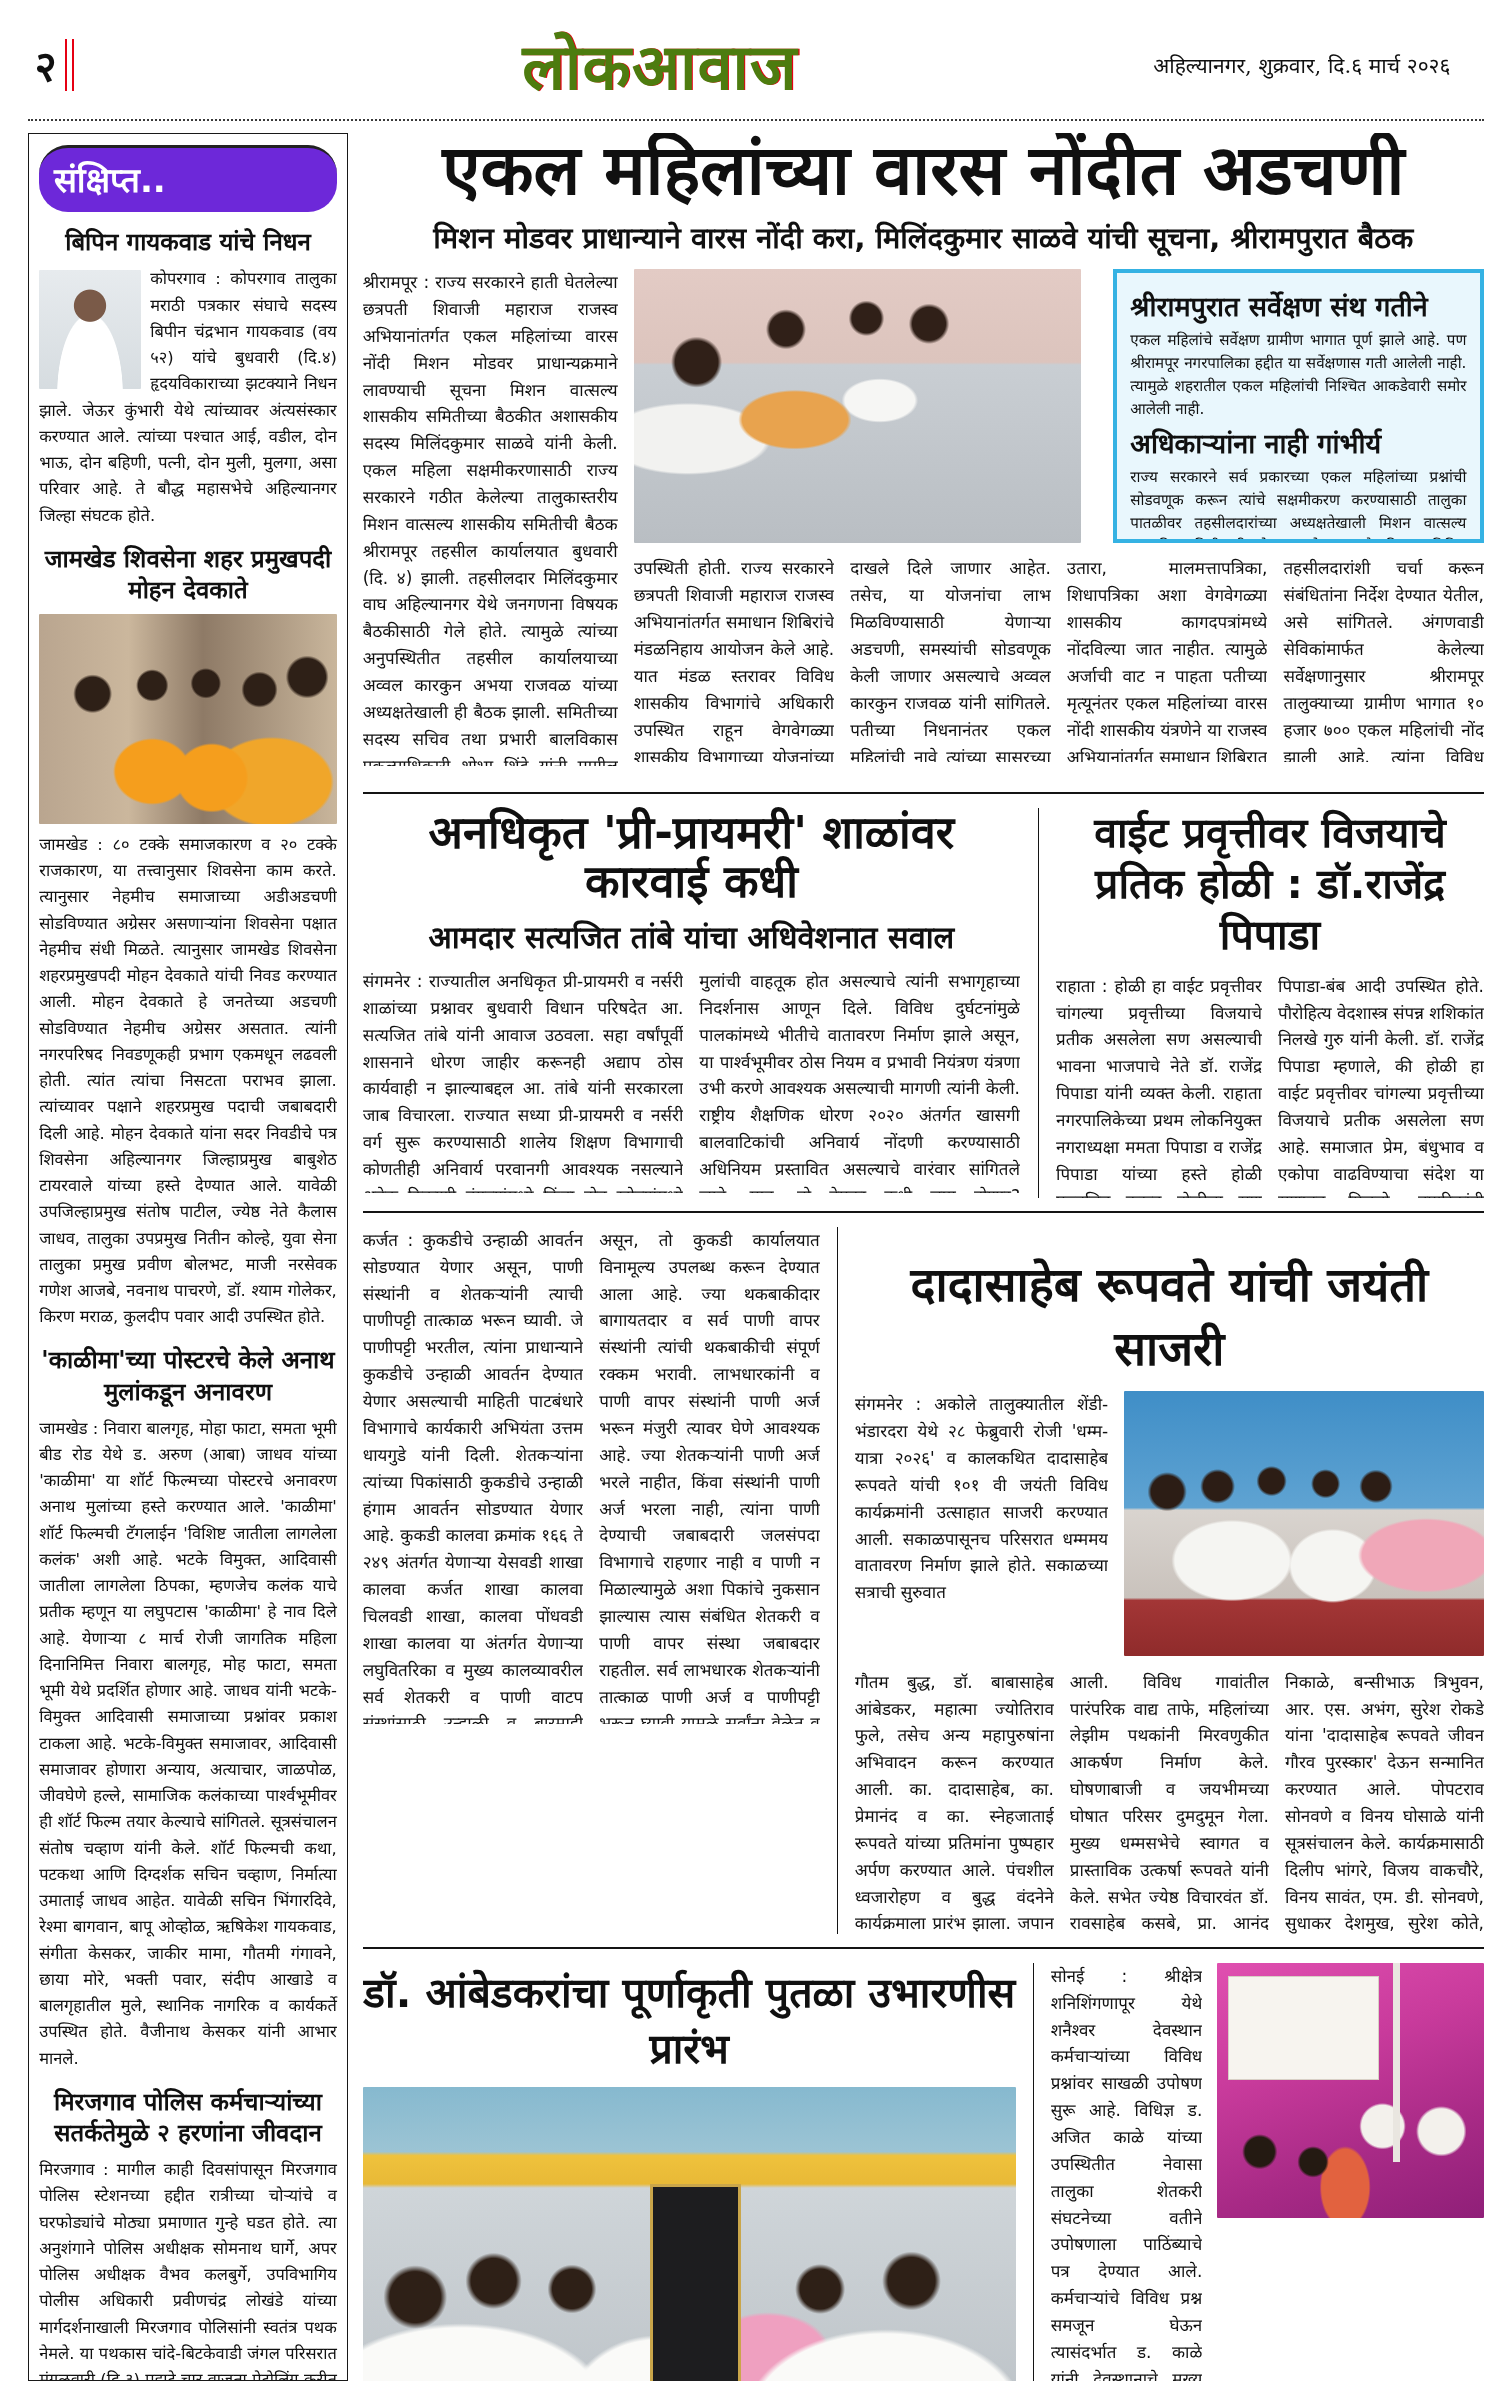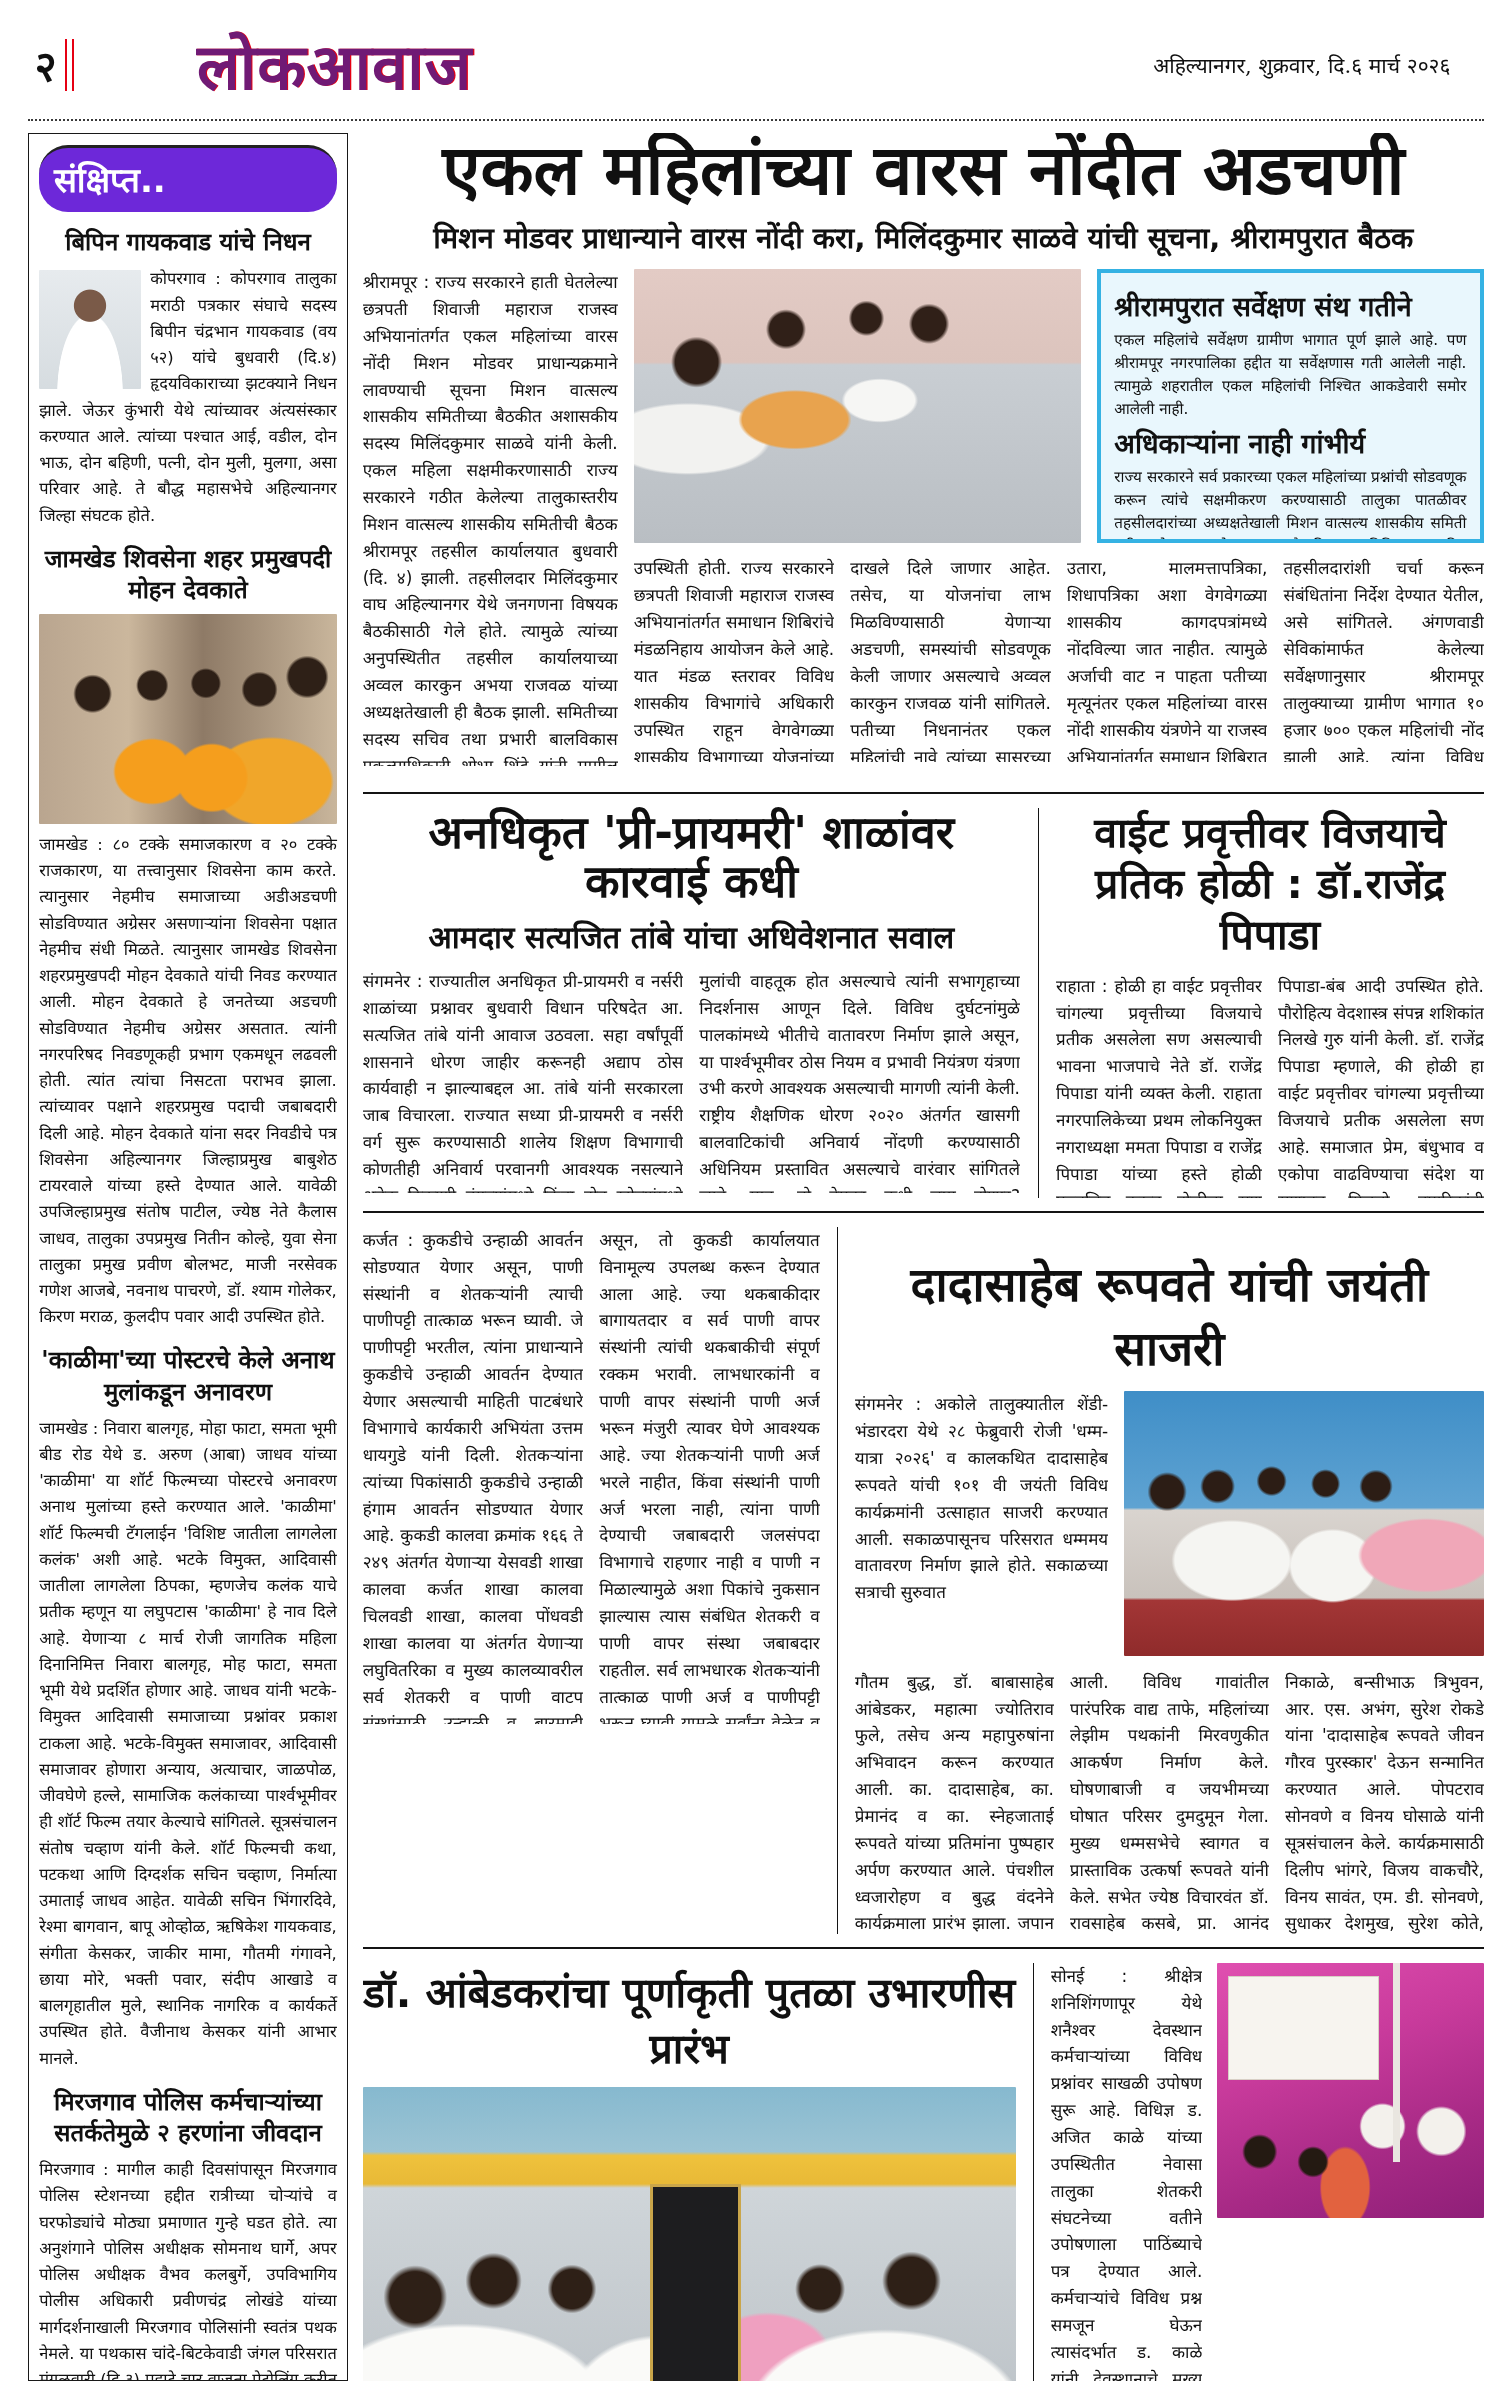--- a/index.html
+++ b/index.html
@@ -5,21 +5,21 @@
   * { margin:0; padding:0; box-sizing:border-box; }
   html,body { background:#ffffff; }
   body { width:1512px; height:2401px; font-family:"DejaVu Sans", sans-serif; color:#101010; overflow:hidden; }
   .page { width:1512px; height:2401px; padding:16px 28px 9px 28px; overflow:hidden; }
 
   
   .hdr { display:grid; grid-template-columns:169px 1fr 361px; align-items:center; height:97px; }
   .pnum-wrap { display:flex; align-items:center; gap:8px; padding-left:6.8px; }
   .pnum { font-family:"DejaVu Serif", serif; font-size:42px; font-weight:bold; }
   .pnum-bars { height:52px; width:9px; border-left:2.8px solid #e60013; border-right:2.8px solid #e60013; }
-  .masthead { text-align:left; font-size:63px; font-weight:900; color:#701a75; letter-spacing:1.1px; text-shadow:1.1px 0 0 #e60013; }
+  .masthead { text-align:center; font-size:63px; font-weight:900; color:#4d7c0f; letter-spacing:1.1px; text-shadow:1.1px 0 0 #e60013; }
   .dateline { font-family:"DejaVu Serif", serif; font-size:21px; text-align:center; padding-right:3.4px; }
   .dotted { border-top:2.8px dotted #3a3a3a; margin:5.6px 0 12.4px 0; }
 
   
   .content { display:flex; gap:14.7px; height:2248px; overflow:hidden; }
   .sidebar { width:320px; flex:0 0 320px; border:1.7px solid #181818; padding:9px 10.2px; overflow:hidden; }
   .main { flex:1; overflow:hidden; }
 
   
   .sb-banner { background:#6d28d9; color:#ffffff; font-size:34px; font-weight:800; padding:8px 14.7px 10.2px 14.7px; margin:2.3px 0 11.3px 0; border-top:3.4px solid #222;border-radius:29px; }
@@ -46,21 +46,21 @@
 
   
   .jt { text-align:justify; }
   .rule { border-top:2.3px solid #141414; margin:13.6px 0; }
 
   
   .lead-h1 { font-size:69px; font-weight:900; text-align:center; line-height:1.08; }
   .lead-h2 { font-size:29px; font-weight:700; text-align:center; margin:9px 0 13.6px 0; }
   .lead-body { display:grid; grid-template-columns:255px 1fr; gap:16px; }
   .lead-col1 { grid-row:1 / 3; height:497px; overflow:hidden; font-size:17px; line-height:1.58; }
-  .lead-right-top { display:grid; grid-template-columns:447px 1fr; gap:16px; height:274px; overflow:hidden; }
+  .lead-right-top { display:grid; grid-template-columns:447px 1fr; gap:32px; height:274px; overflow:hidden; }
   .ph-meeting { width:100%; height:274px;
       background:
         radial-gradient(circle at 14% 34%, #302018 0 5%, rgba(0,0,0,0) 6%),
         radial-gradient(circle at 34% 22%, #302018 0 4.5%, rgba(0,0,0,0) 5.5%),
         radial-gradient(circle at 52% 18%, #302018 0 4.5%, rgba(0,0,0,0) 5.5%),
         radial-gradient(circle at 66% 20%, #302018 0 4.5%, rgba(0,0,0,0) 5.5%),
         radial-gradient(ellipse at 36% 55%, #e8a34e 0 13%, rgba(0,0,0,0) 14%),
         radial-gradient(ellipse at 12% 62%, #f2f2f0 0 14%, rgba(0,0,0,0) 15%),
         radial-gradient(ellipse at 55% 48%, #f6f6f4 0 10%, rgba(0,0,0,0) 11%),
         linear-gradient(180deg,#e3cbc5 0%, #dcc4bd 34%, #c9ced3 35%, #b9bec3 100%); }

